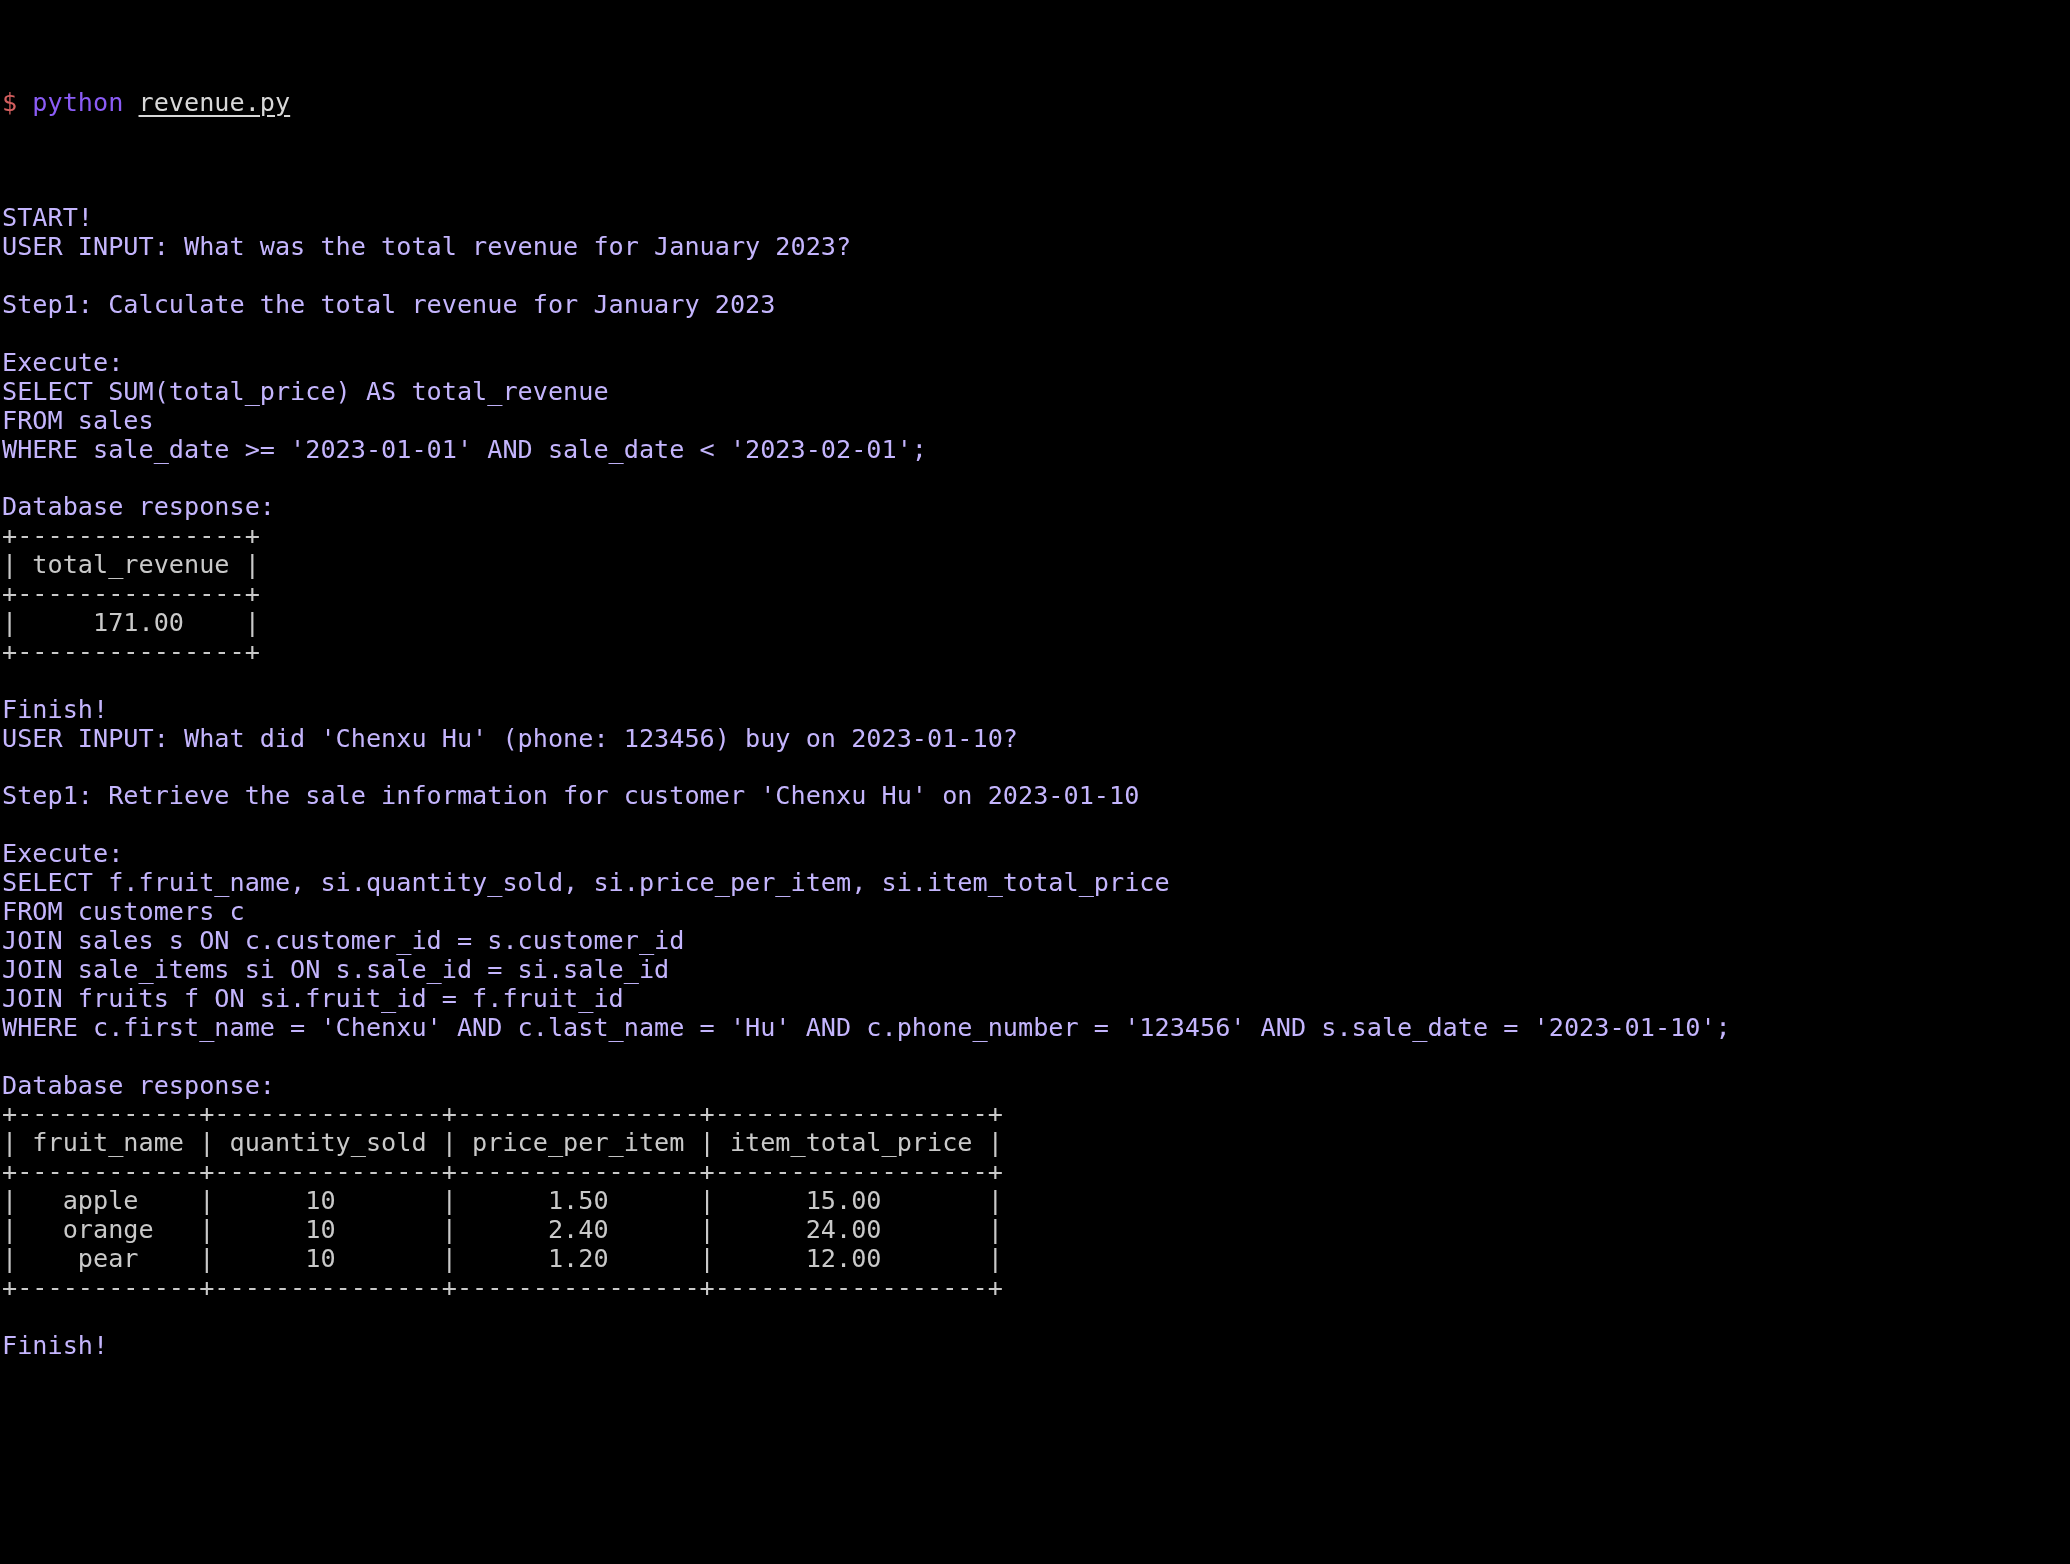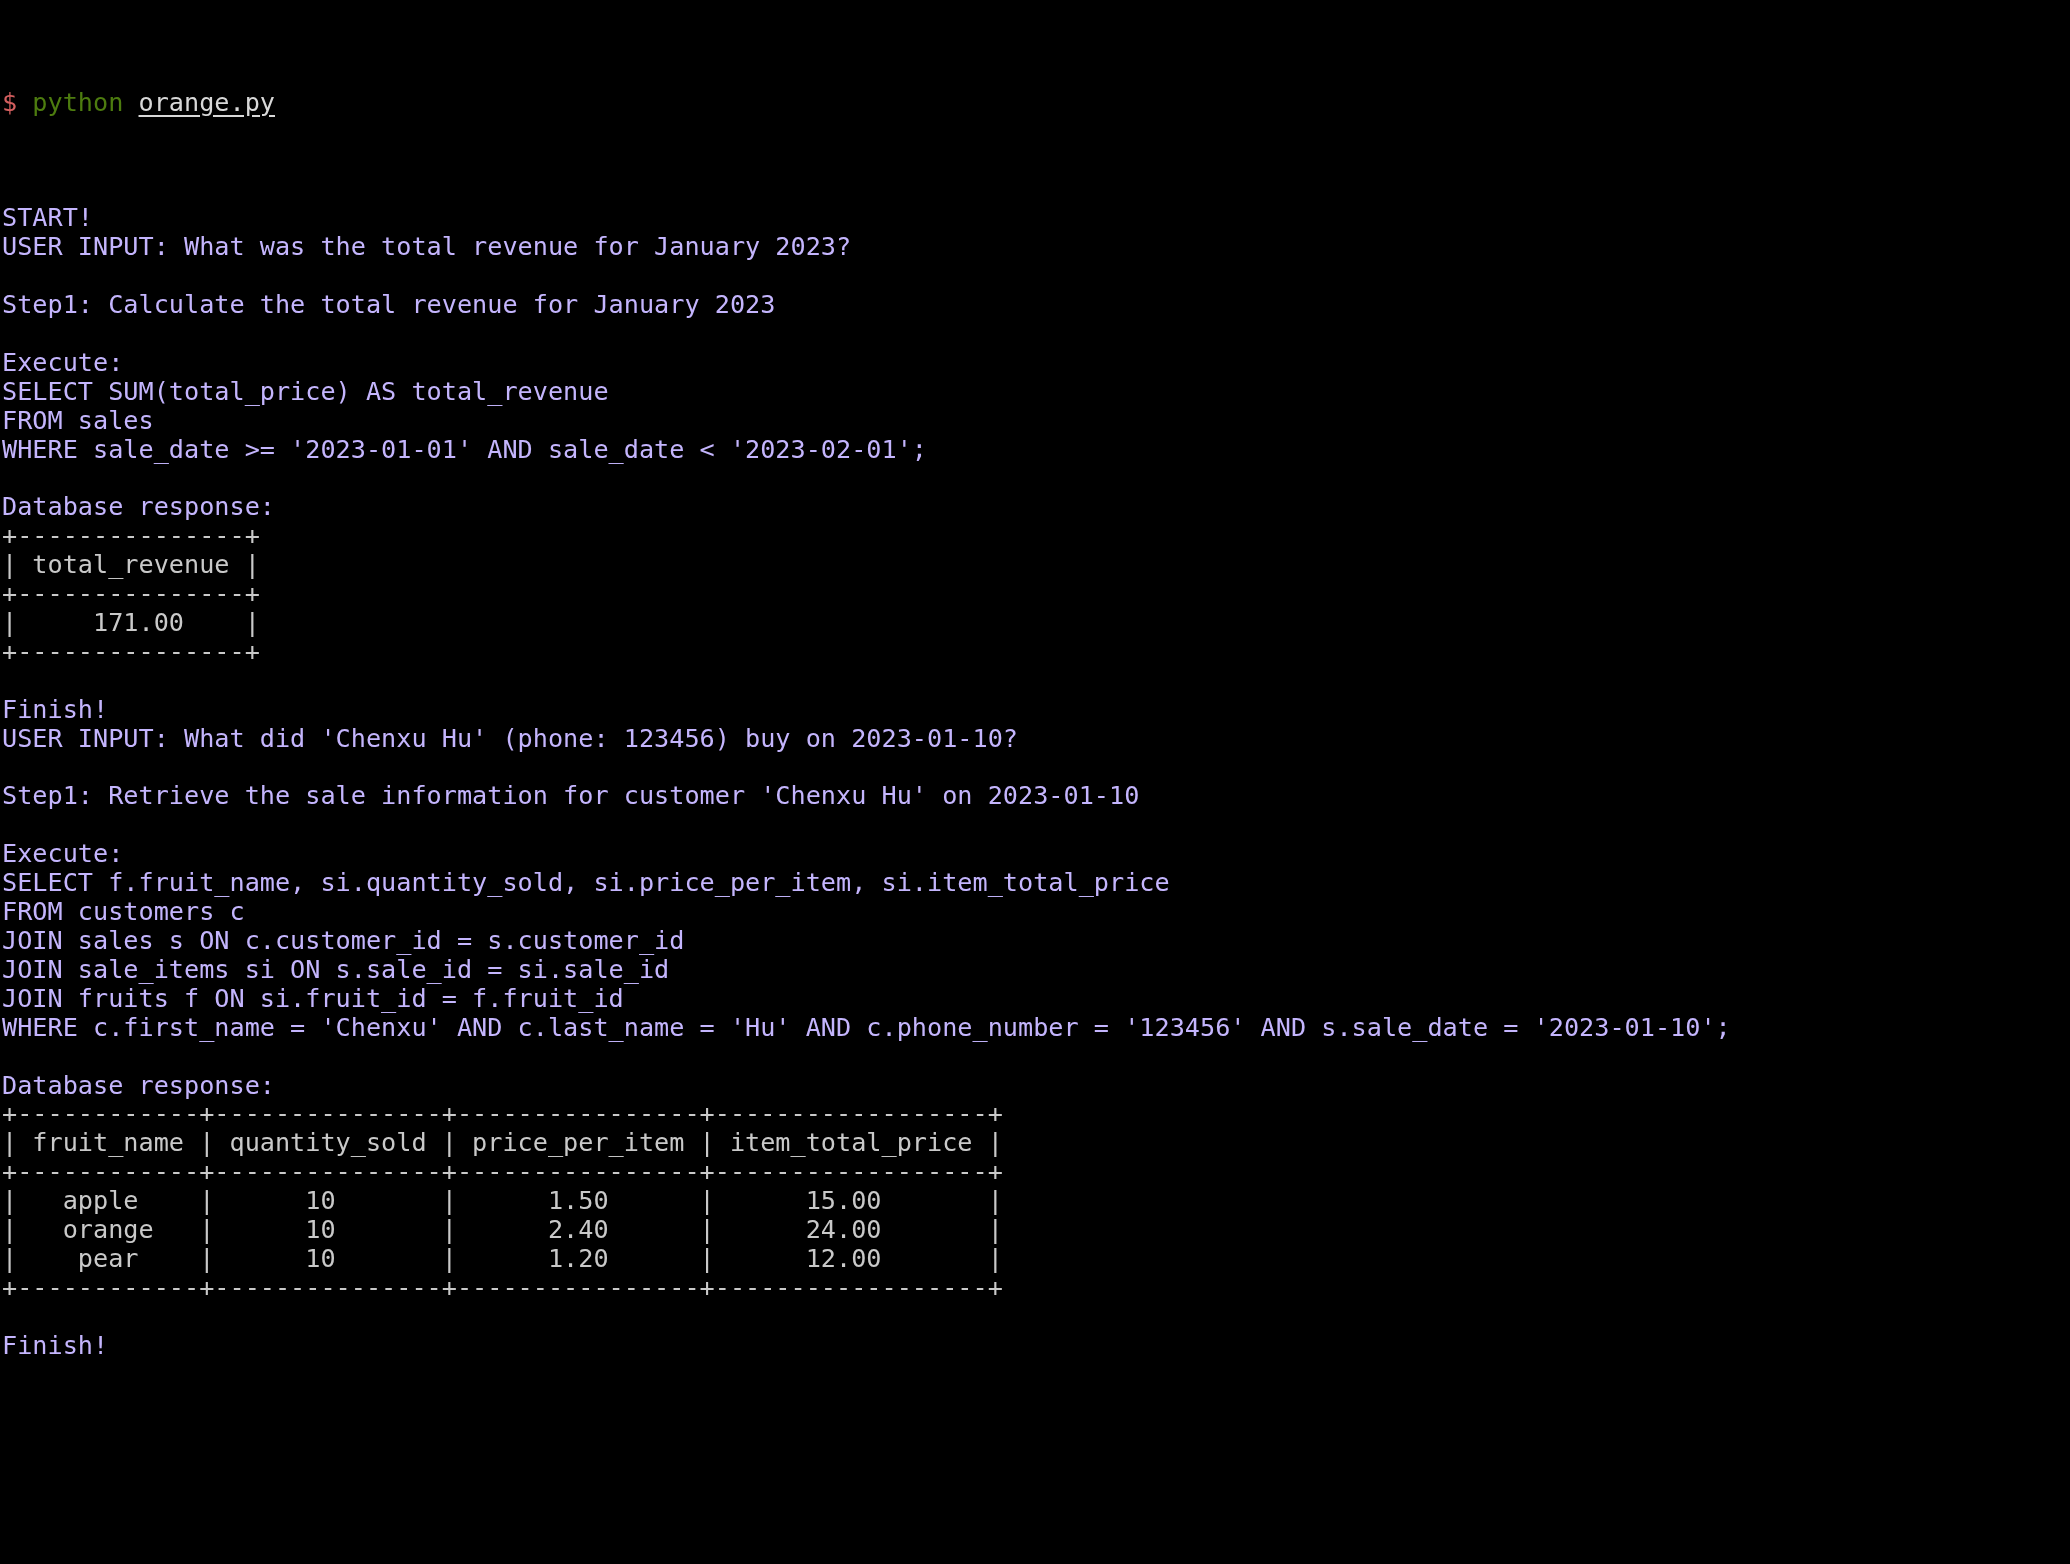--- a/index.html
+++ b/index.html
@@ -34,29 +34,29 @@
     white-space: pre;
     min-height: 28.9px;
     display: block;
   }
   .blank {
     min-height: 28.9px;
     display: block;
   }
   .seg { white-space: pre; }
   .prompt-sigil { color: #d45f5f; }
-  .cmd-name { color: #4d7c0f; }
+  .cmd-name { color: #8b5cf6; }
   .cmd-arg { color: #d8d8d8; text-decoration: underline; text-underline-offset: 4px; }
   .out { color: #c4b5fd; }
   .tbl { color: #c9c9c9; }
 </style>
 </head>
 <body>
 
 <div id="terminal">
   <div class="screen">
 
-    <div class="line"><span class="seg prompt-sigil">$</span><span class="seg"> </span><span class="seg cmd-name">python</span><span class="seg"> </span><span class="seg cmd-arg">orange.py</span></div>
+    <div class="line"><span class="seg prompt-sigil">$</span><span class="seg"> </span><span class="seg cmd-name">python</span><span class="seg"> </span><span class="seg cmd-arg">revenue.py</span></div>
 
     <div id="output-lines"><div class="line"><span class="seg out">START!</span></div><div class="line"><span class="seg out">USER INPUT: What was the total revenue for January 2023?</span></div><div class="blank">&nbsp;</div><div class="line"><span class="seg out">Step1: Calculate the total revenue for January 2023</span></div><div class="blank">&nbsp;</div><div class="line"><span class="seg out">Execute:</span></div><div class="line"><span class="seg out">SELECT SUM(total_price) AS total_revenue</span></div><div class="line"><span class="seg out">FROM sales</span></div><div class="line"><span class="seg out">WHERE sale_date &gt;= '2023-01-01' AND sale_date &lt; '2023-02-01';</span></div><div class="blank">&nbsp;</div><div class="line"><span class="seg out">Database response:</span></div><div class="line"><span class="seg tbl">+---------------+</span></div><div class="line"><span class="seg tbl">| total_revenue |</span></div><div class="line"><span class="seg tbl">+---------------+</span></div><div class="line"><span class="seg tbl">|     171.00    |</span></div><div class="line"><span class="seg tbl">+---------------+</span></div><div class="blank">&nbsp;</div><div class="line"><span class="seg out">Finish!</span></div><div class="line"><span class="seg out">USER INPUT: What did 'Chenxu Hu' (phone: 123456) buy on 2023-01-10?</span></div><div class="blank">&nbsp;</div><div class="line"><span class="seg out">Step1: Retrieve the sale information for customer 'Chenxu Hu' on 2023-01-10</span></div><div class="blank">&nbsp;</div><div class="line"><span class="seg out">Execute:</span></div><div class="line"><span class="seg out">SELECT f.fruit_name, si.quantity_sold, si.price_per_item, si.item_total_price</span></div><div class="line"><span class="seg out">FROM customers c</span></div><div class="line"><span class="seg out">JOIN sales s ON c.customer_id = s.customer_id</span></div><div class="line"><span class="seg out">JOIN sale_items si ON s.sale_id = si.sale_id</span></div><div class="line"><span class="seg out">JOIN fruits f ON si.fruit_id = f.fruit_id</span></div><div class="line"><span class="seg out">WHERE c.first_name = 'Chenxu' AND c.last_name = 'Hu' AND c.phone_number = '123456' AND s.sale_date = '2023-01-10';</span></div><div class="blank">&nbsp;</div><div class="line"><span class="seg out">Database response:</span></div><div class="line"><span class="seg tbl">+------------+---------------+----------------+------------------+</span></div><div class="line"><span class="seg tbl">| fruit_name | quantity_sold | price_per_item | item_total_price |</span></div><div class="line"><span class="seg tbl">+------------+---------------+----------------+------------------+</span></div><div class="line"><span class="seg tbl">|   apple    |      10       |      1.50      |      15.00       |</span></div><div class="line"><span class="seg tbl">|   orange   |      10       |      2.40      |      24.00       |</span></div><div class="line"><span class="seg tbl">|    pear    |      10       |      1.20      |      12.00       |</span></div><div class="line"><span class="seg tbl">+------------+---------------+----------------+------------------+</span></div><div class="blank">&nbsp;</div><div class="line"><span class="seg out">Finish!</span></div></div>
 
   </div>
 </div>
 
 </body></html>

